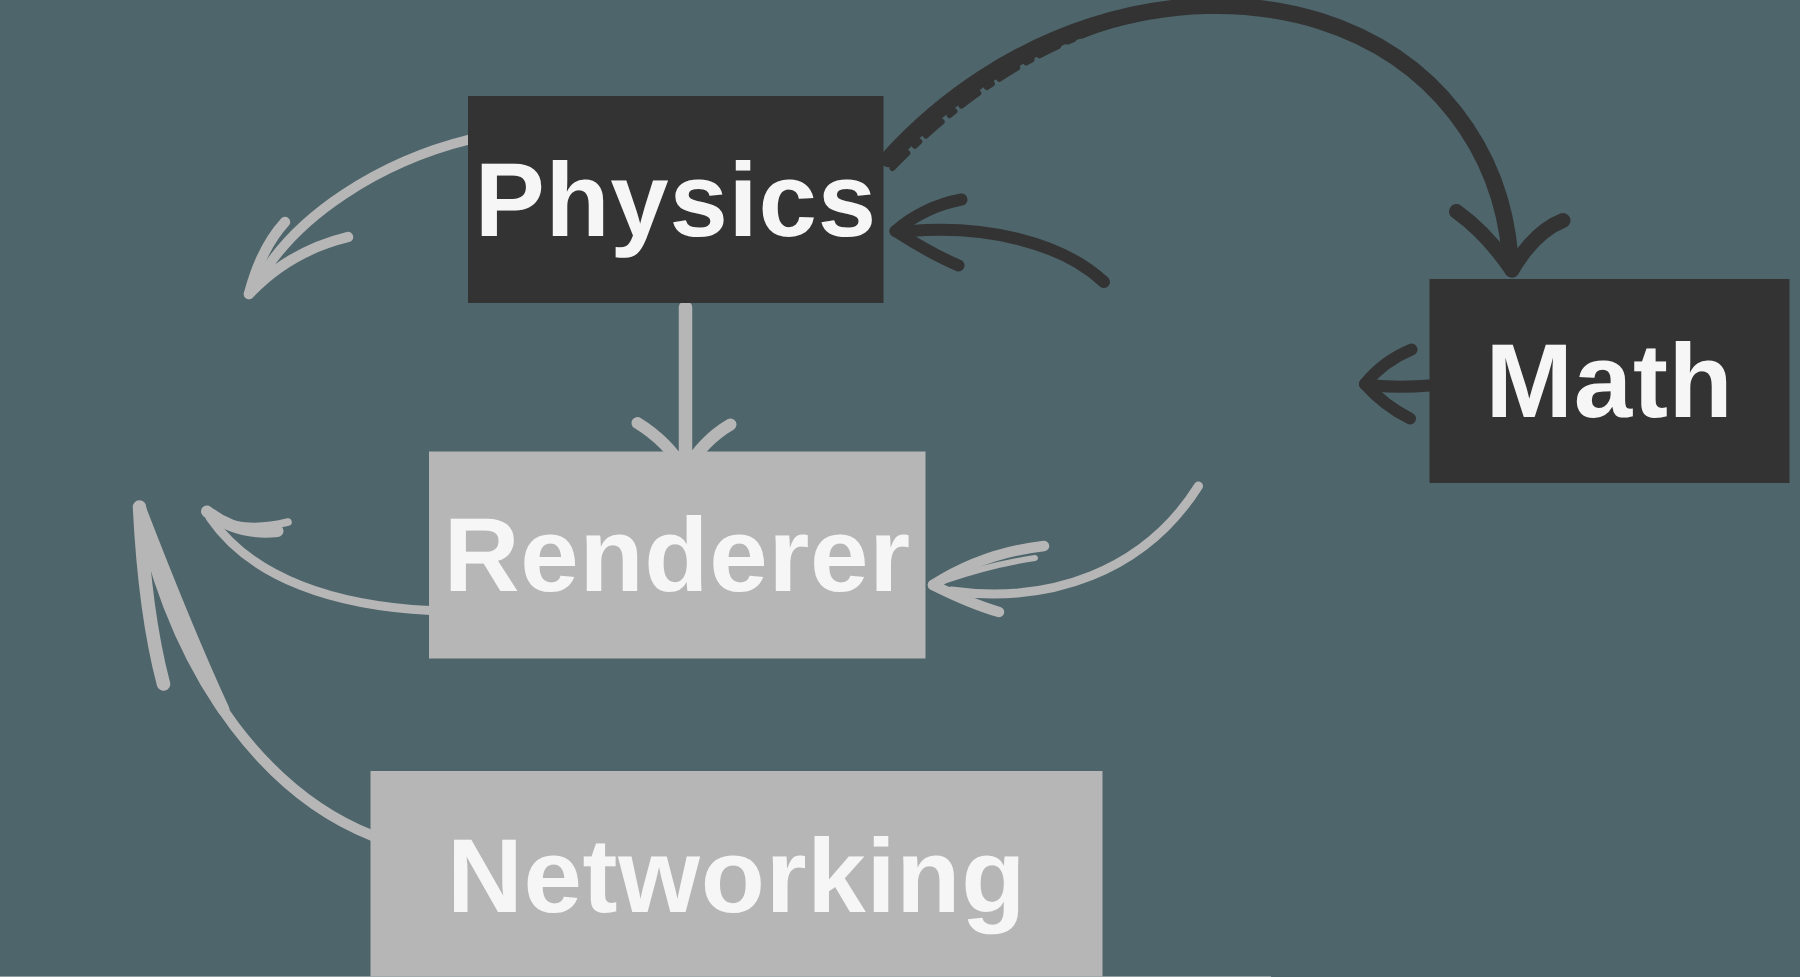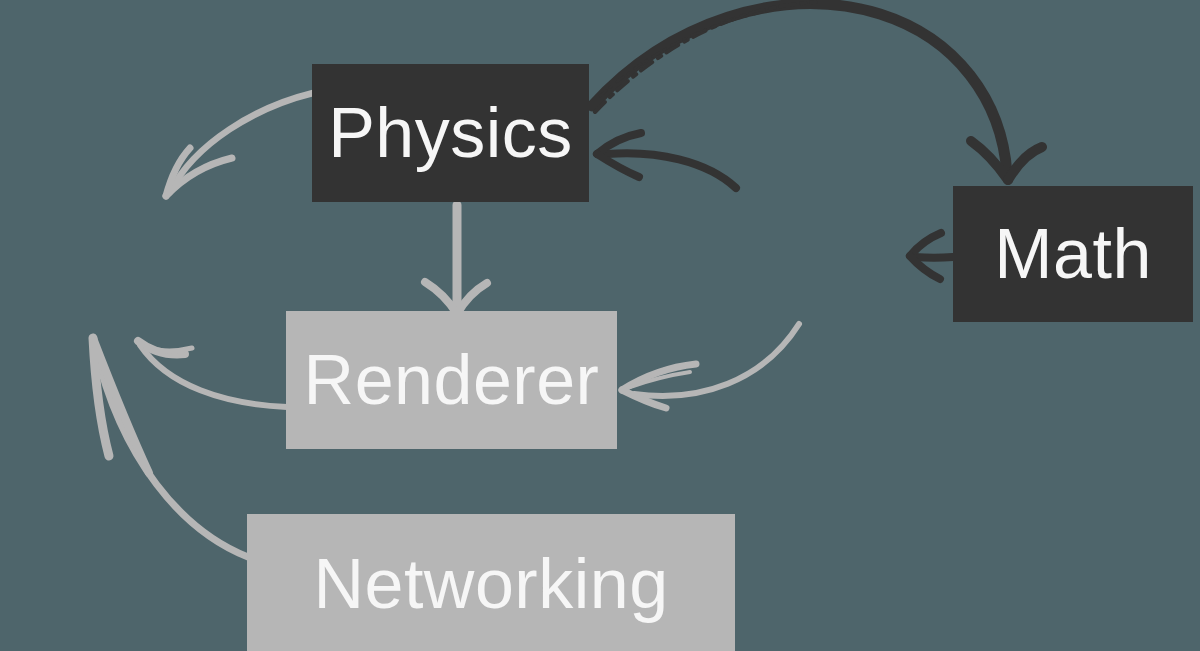--- a/index.html
+++ b/index.html
@@ -32,33 +32,33 @@
   }
   .edge-light path { stroke: var(--light-arrow, #b6b6b6); }
   .edge-dark  path { stroke: var(--dark-arrow, #333333); }
   .node {
     position: absolute;
     display: flex;
     align-items: center;
     justify-content: center;
     color: var(--text, #f6f6f6);
     font-size: 70px;
-    font-weight: 400;
+    font-weight: 700;
     letter-spacing: 0.5px;
     white-space: nowrap;
     user-select: none;
   }
   .node.dark  { background: var(--dark-node, #333333); }
   .node.light { background: var(--light-node, #b6b6b6); }
 
   .node-physics    { left: 312px; top: 64px;  width: 277px; height: 138px; }
   .node-app        { left: 10px;  top: 196px; width: 209px; height: 137px; }
   .node-core       { left: 683px; top: 186px; width: 225px; height: 137px; }
   .node-math       { left: 953px; top: 186px; width: 240px; height: 136px; }
-  .node-renderer   { left: 286px; top: 311px; width: 331px; height: 138px; }
+  .node-renderer   { left: 286px; top: 301px; width: 331px; height: 138px; }
   .node-networking { left: 247px; top: 514px; width: 488px; height: 139px; }
 </style>
 </head>
 <body>
 
 <div class="stage">
 
   <svg class="edges" viewBox="0 0 1200 651">
 
     <g class="edge-light">

